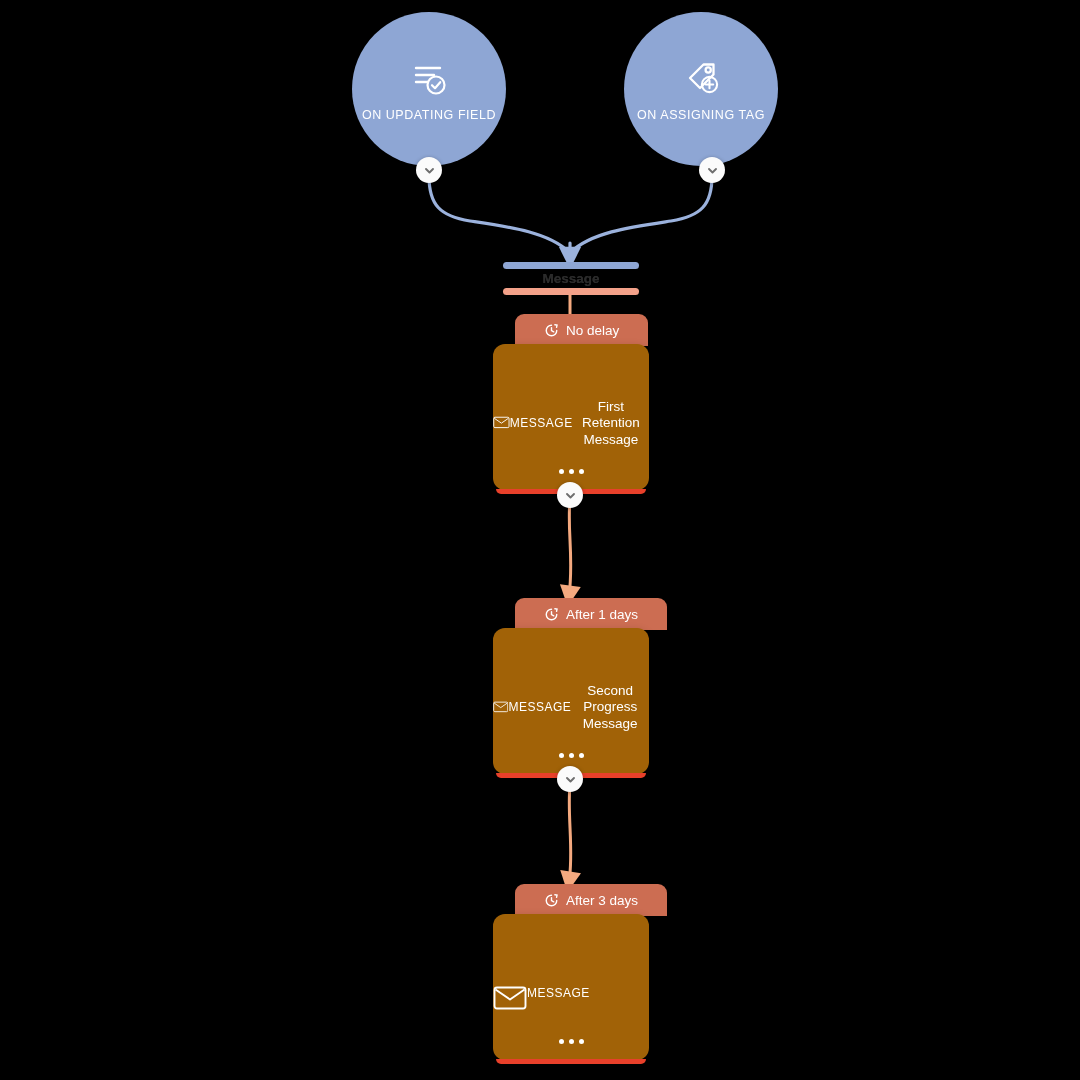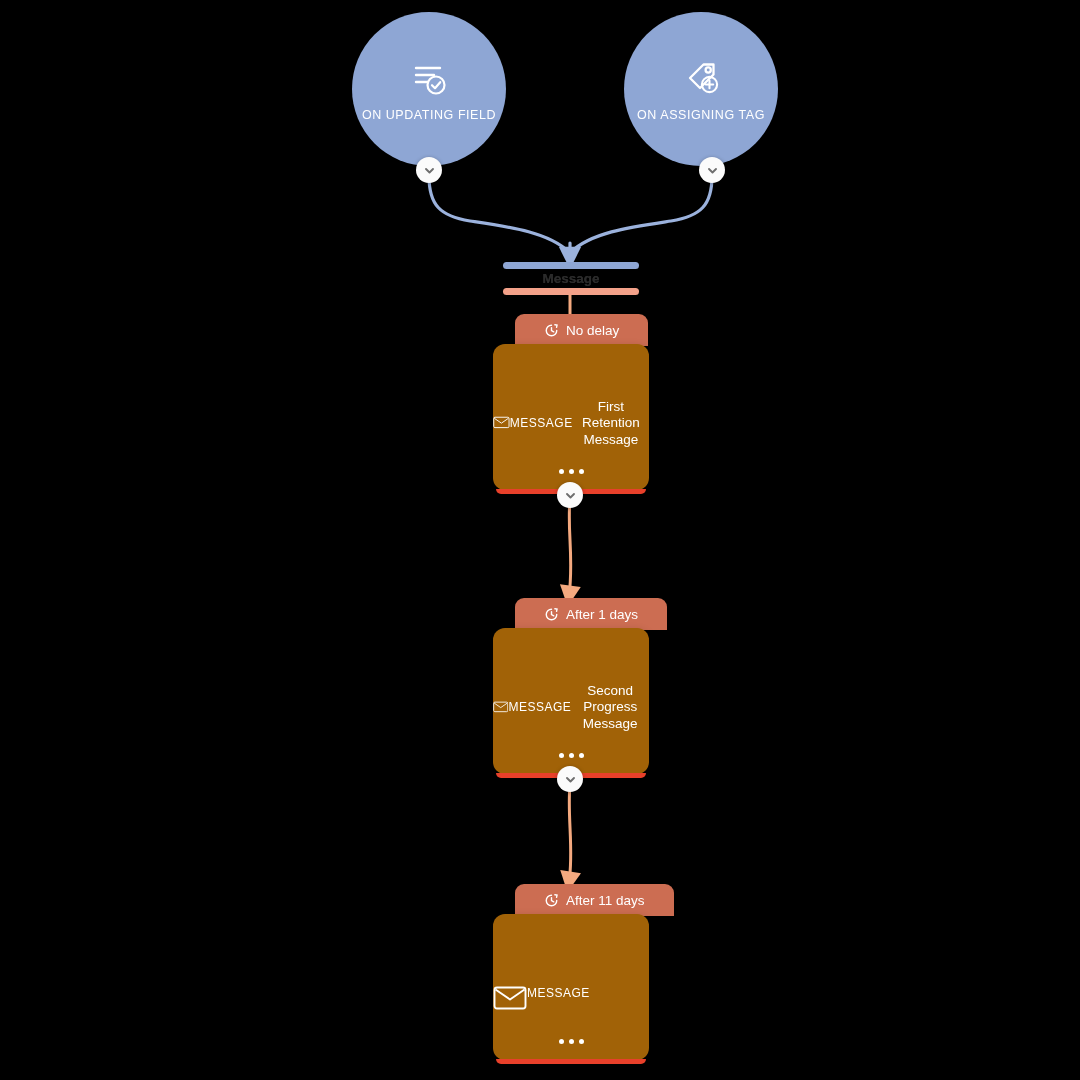--- a/index.html
+++ b/index.html
@@ -207,21 +207,21 @@
       <path d="M3 5 L6.5 8.5 L10 5"></path>
     </svg>
   </div>
 
   <div class="badge" style="left:515px;top:884px;">
     <svg viewBox="0 0 16 16" fill="none" stroke="#fff" stroke-width="1.5" stroke-linecap="round">
       <path d="M13.6 8 A5.6 5.6 0 1 1 8 2.4"></path>
       <polyline points="11.6,1.9 13.9,2.3 13.4,4.6"></polyline>
       <path d="M8 4.9 L8 8 L10.4 9.4"></path>
     </svg>
-    <span class="btxt">After 11 days</span>
+    <span class="btxt">After 3 days</span>
   </div>
   <div class="card" style="left:493px;top:914px;">
     <span class="mail">
       <svg viewBox="0 0 34 26" fill="none" stroke="#fff" stroke-width="1.9" stroke-linejoin="round">
         <rect x="1.5" y="2.5" width="31" height="21" rx="2.5"></rect>
         <path d="M2.5 4.5 L17 14.5 L31.5 4.5"></path>
       </svg>
     </span>
     <span class="ctype">MESSAGE</span>
     <span class="dots">

